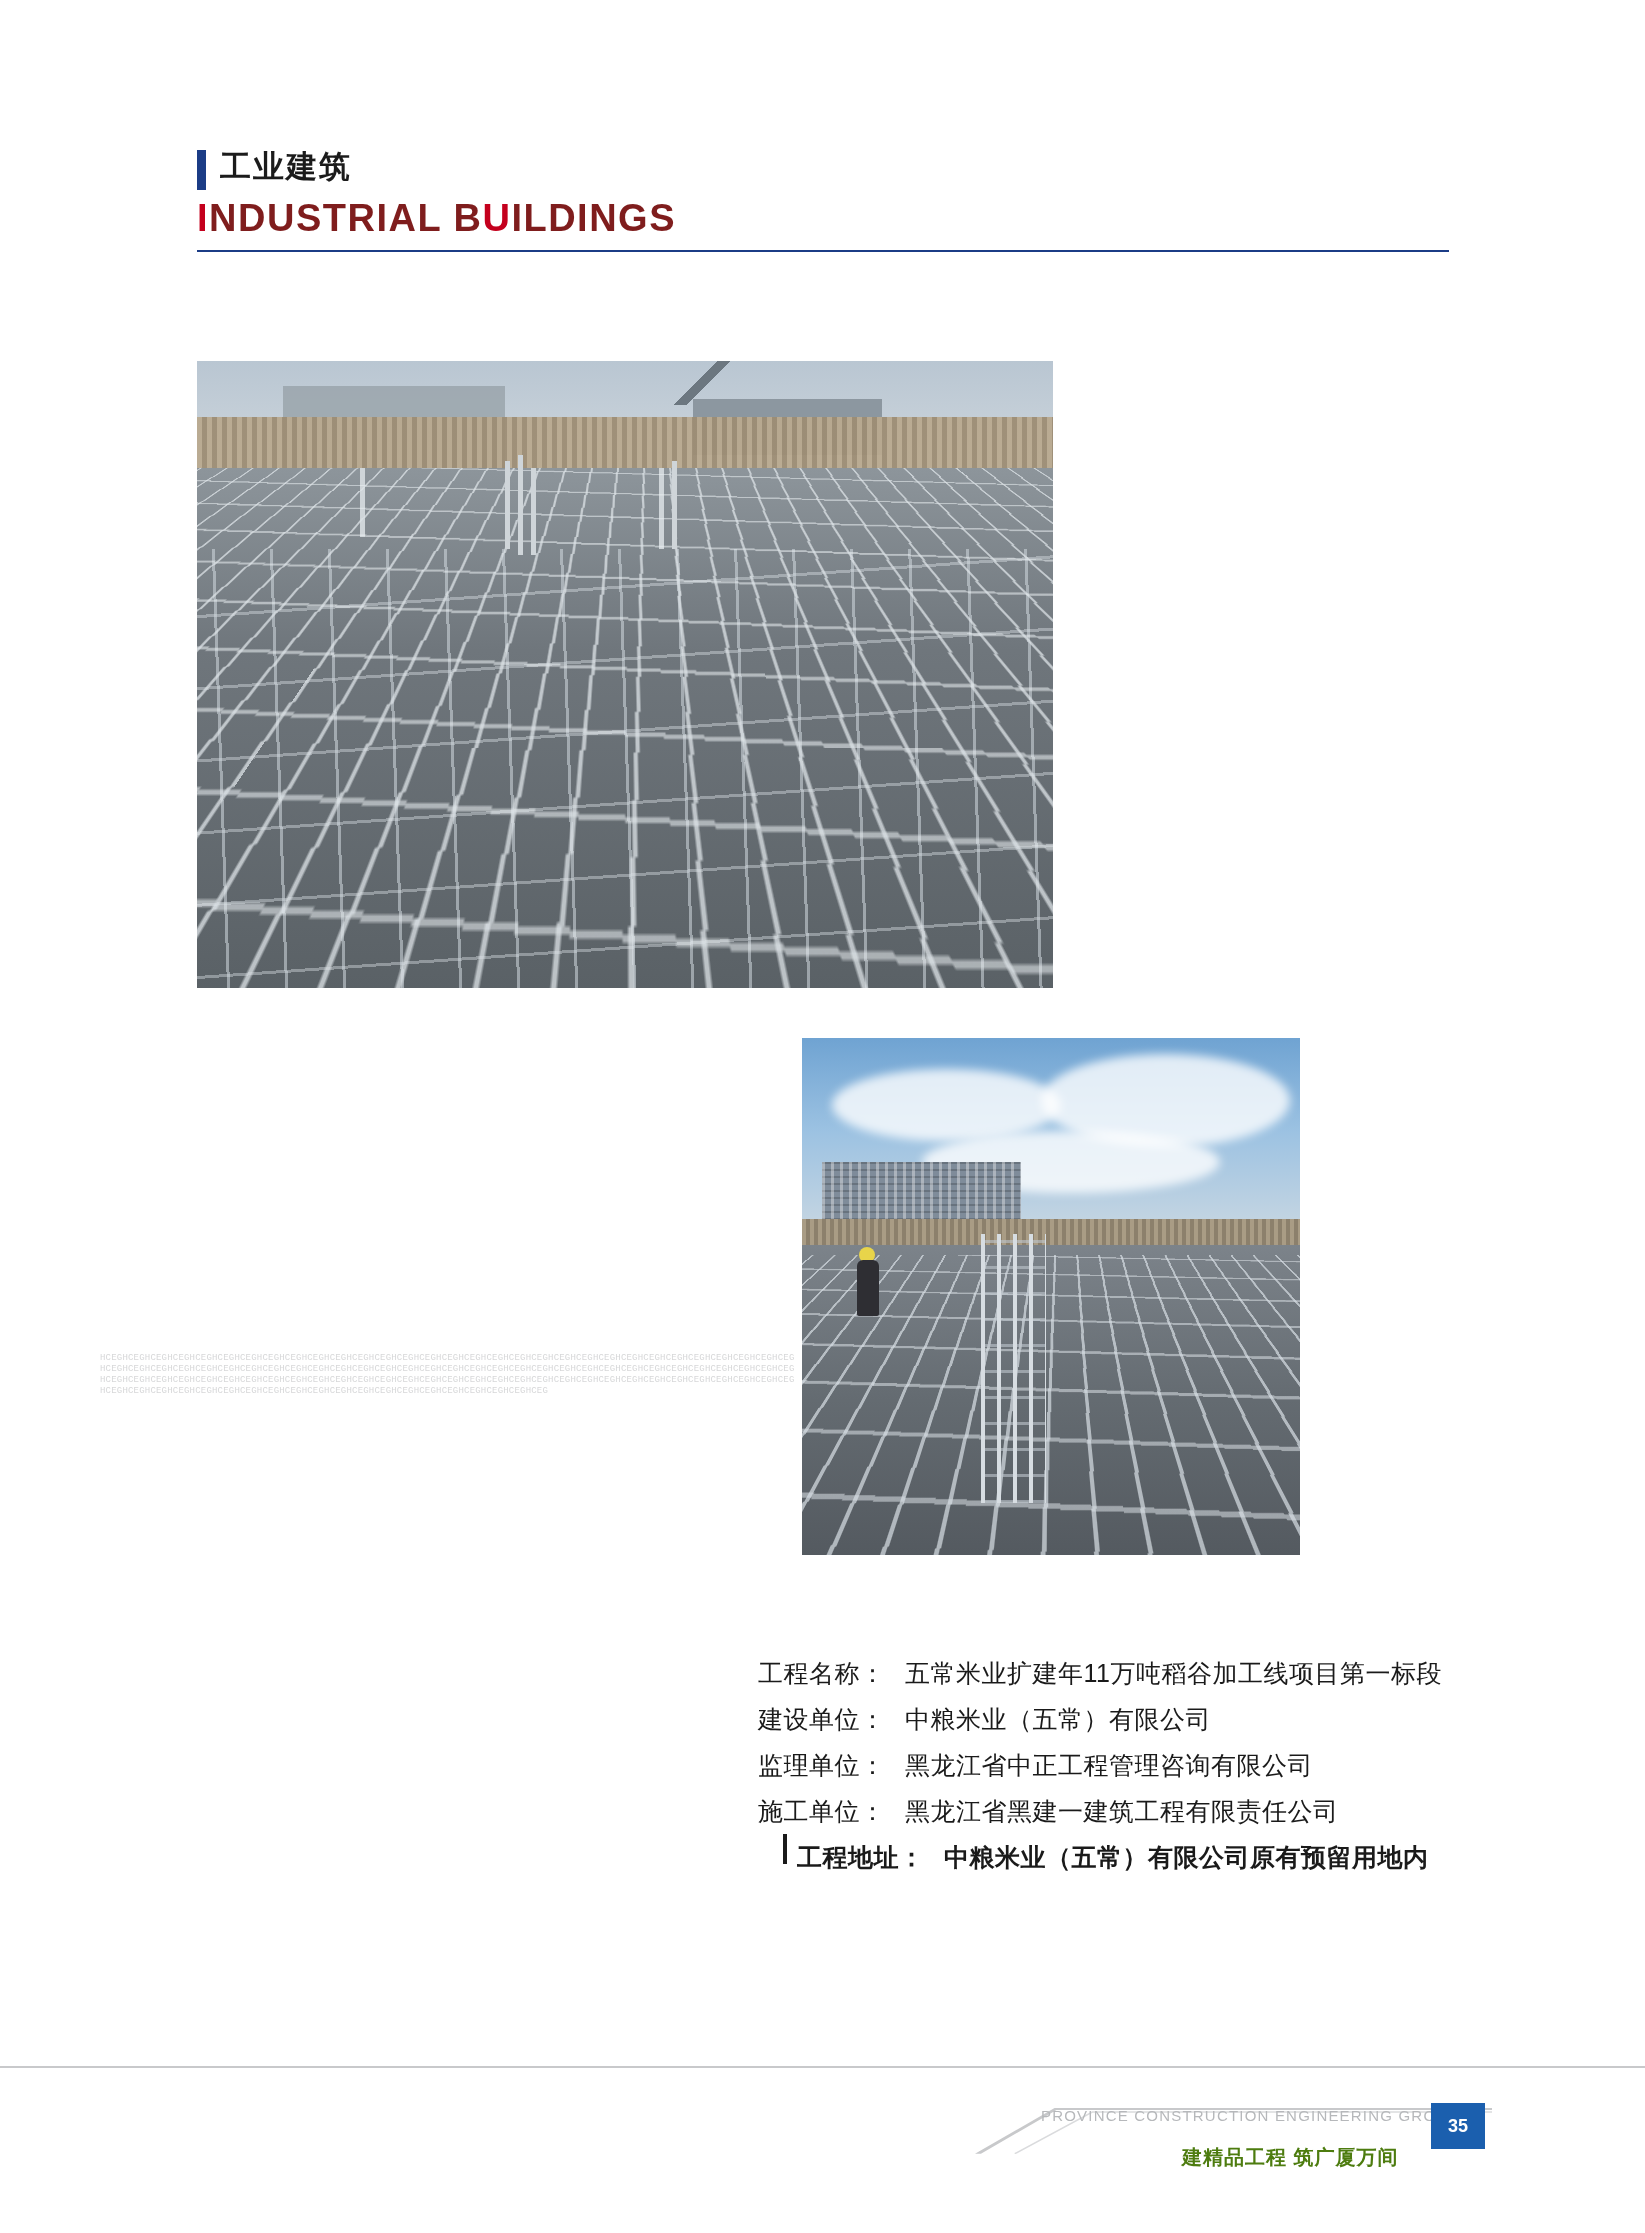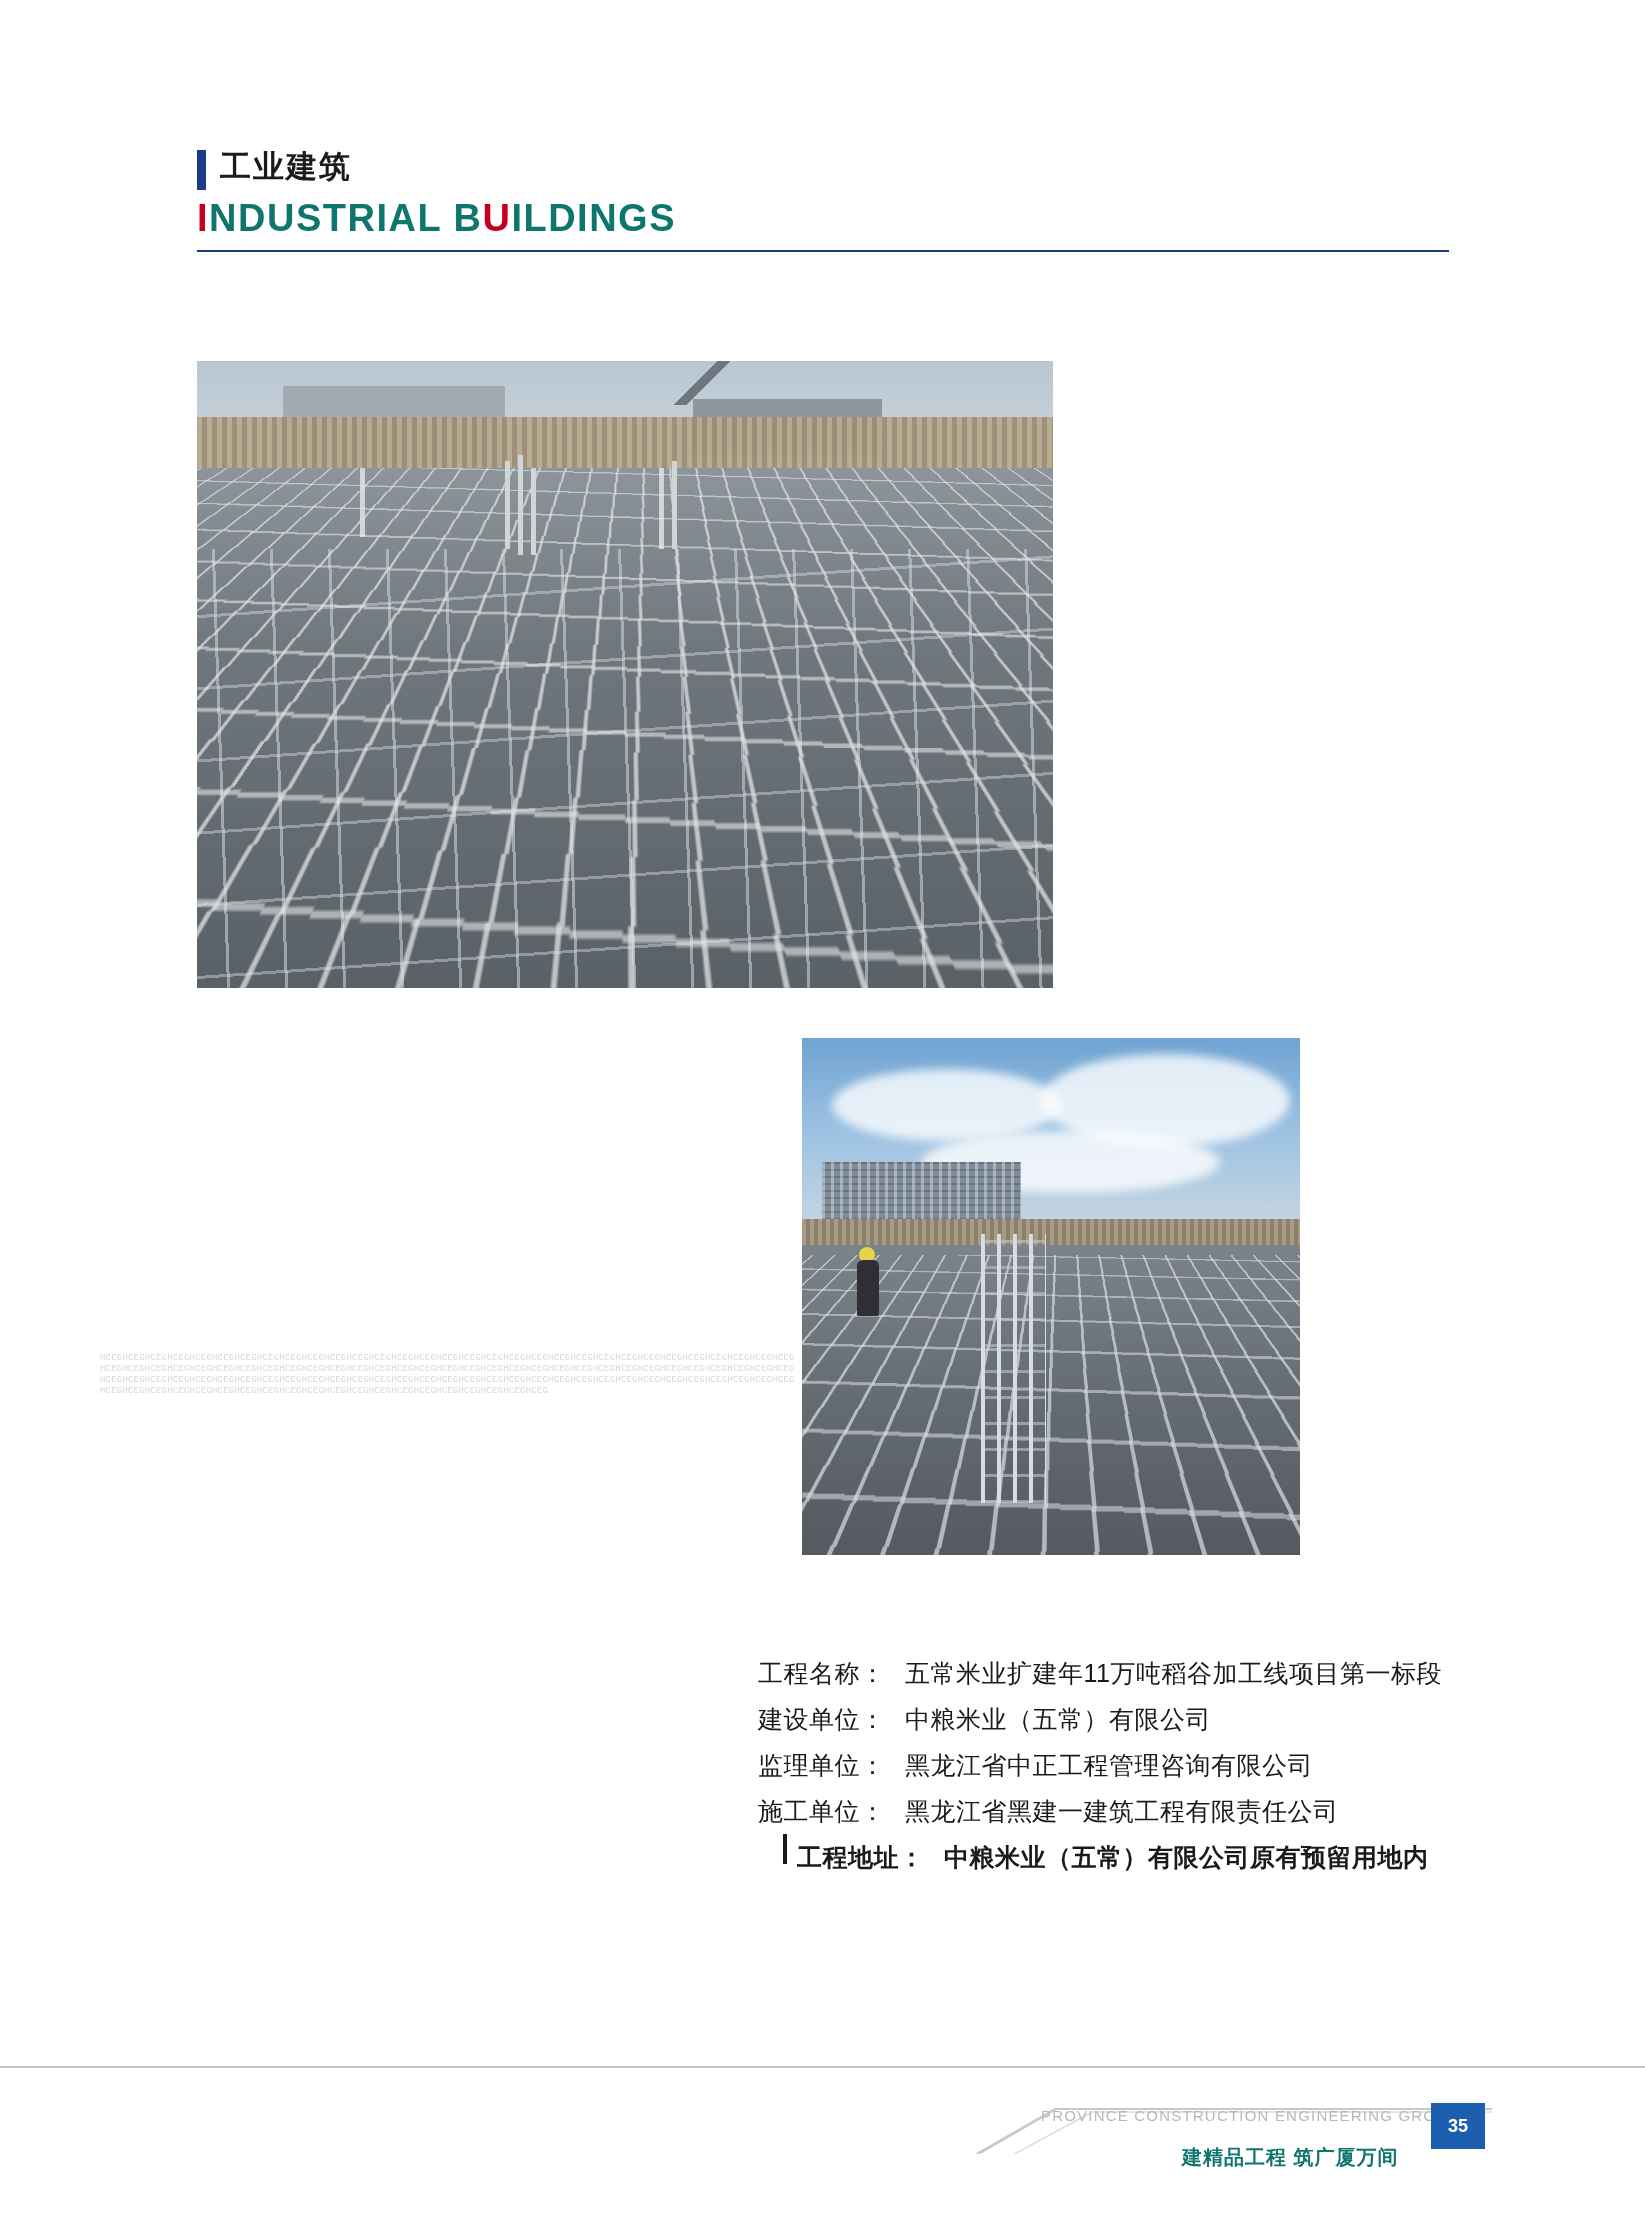--- a/index.html
+++ b/index.html
@@ -48,21 +48,21 @@
     letter-spacing: 1.5px;
     line-height: 44px;
     color: #1b3c86;
     display: flex;
     align-items: baseline;
   }
   .kicker-en .red {
     color: #c4001d;
   }
   .kicker-en .blue {
-    color: #0f766e;
+    color: #7f1d1d;
   }
   .title-rule {
     margin-top: 10px;
     width: 1252px;
     height: 2px;
     background: #1b3c86;
   }
   .page-title {
     margin-top: 12px;
     font-size: 32px;
@@ -298,21 +298,21 @@
     letter-spacing: 1.2px;
     color: #b6b8bb;
     white-space: nowrap;
   }
   .footer-cn {
     position: absolute;
     left: 1182px;
     top: 2144px;
     font-size: 20px;
     font-weight: 700;
-    color: #0f766e;
+    color: #4d7c0f;
     letter-spacing: 1px;
     white-space: nowrap;
   }
   .page-num-box {
     position: absolute;
     left: 1431px;
     top: 2103px;
     width: 54px;
     height: 46px;
     background: #1b5fae;

